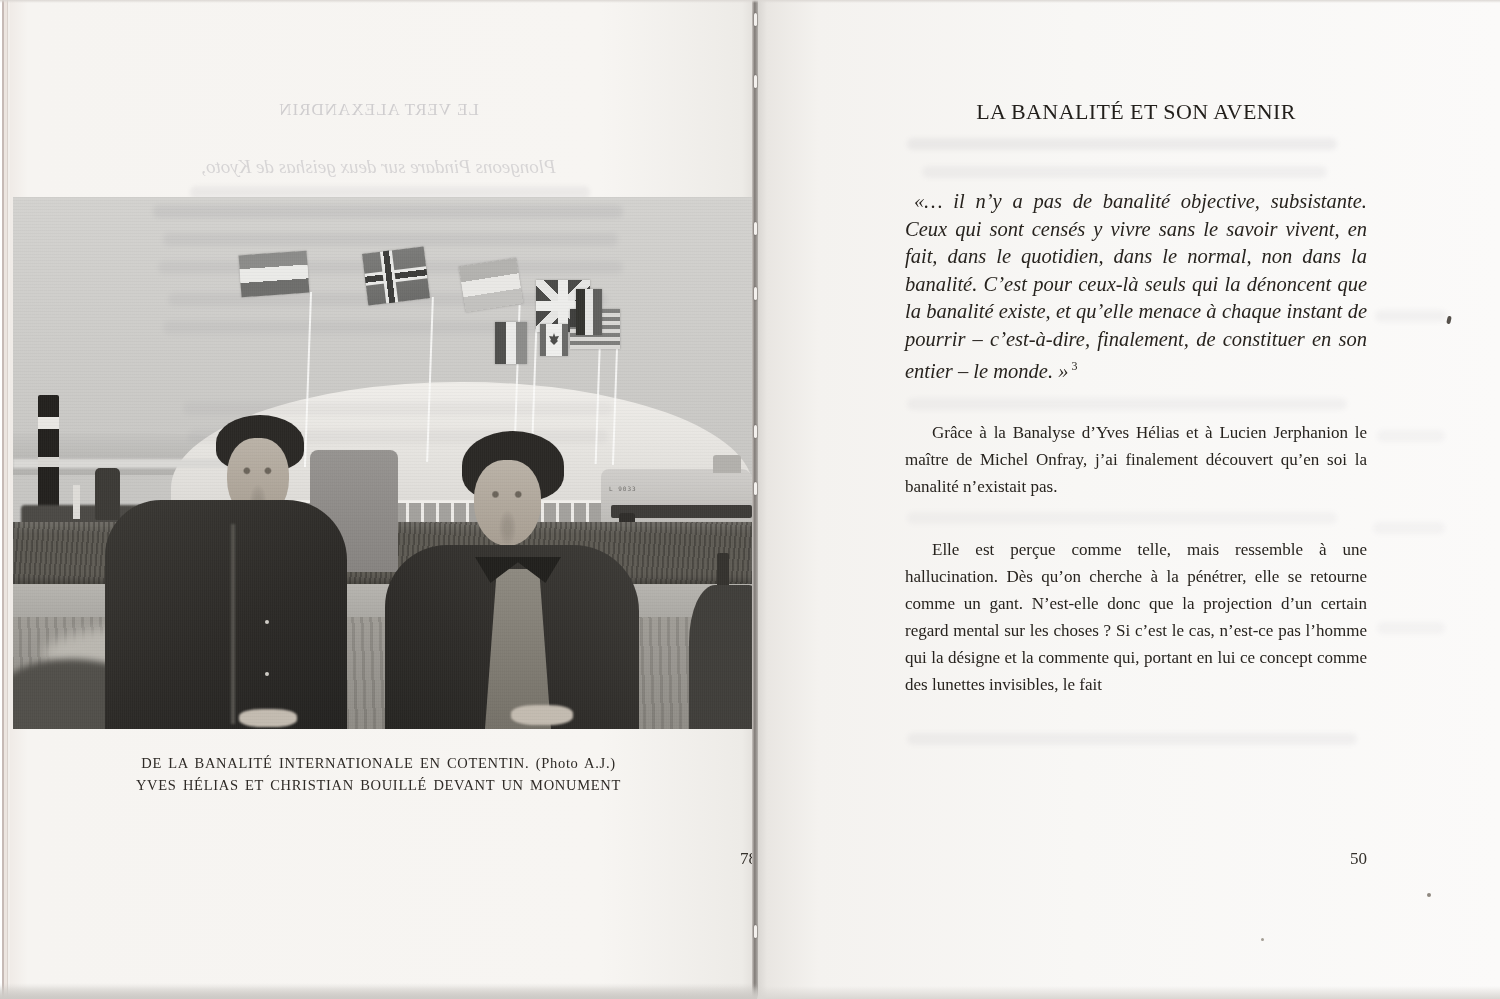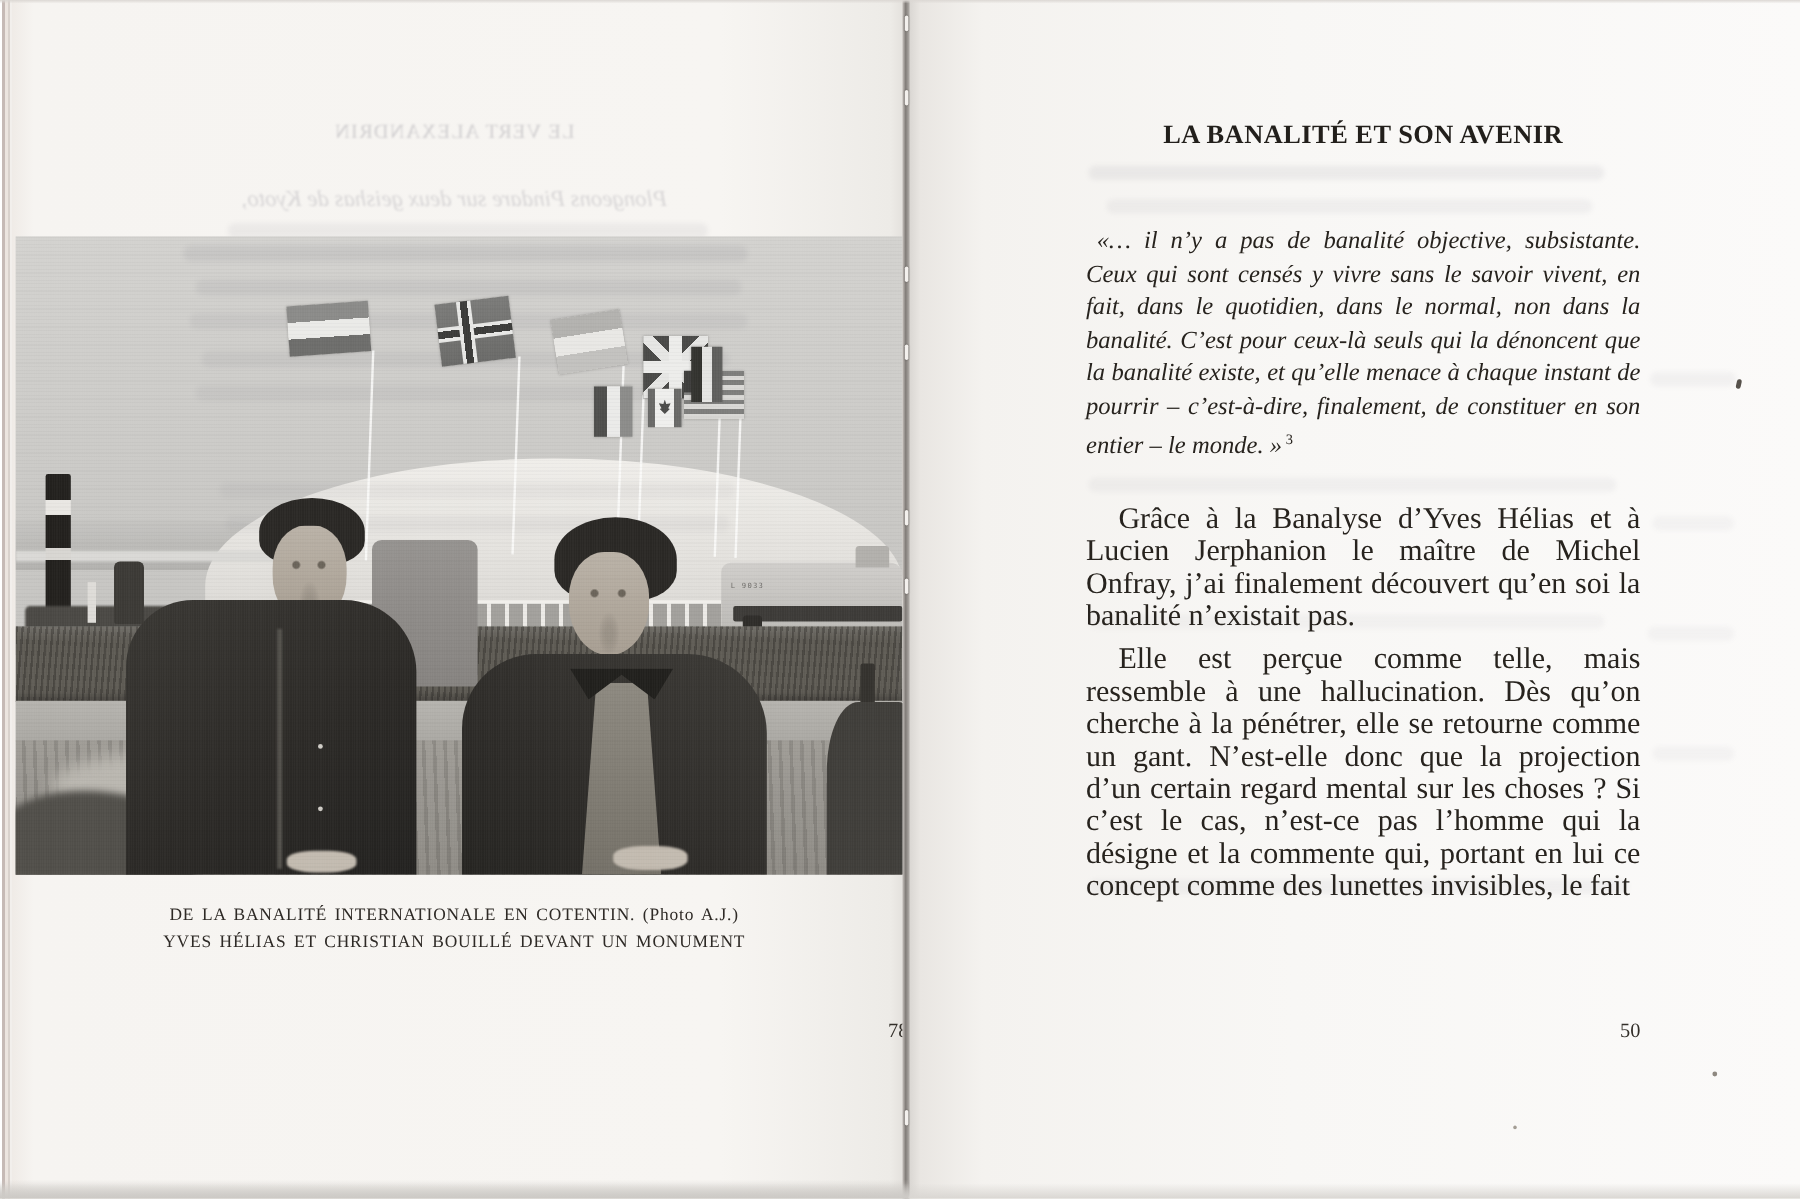--- a/index.html
+++ b/index.html
@@ -122,21 +122,21 @@
     font-size:14.5px;letter-spacing:.7px;line-height:21.5px;color:#2e2a26;word-spacing:2px;}
   .pagenum{position:absolute;width:100%;text-align:right;top:849px;font-size:17px;color:#332f2a;}
 
   
   .col{position:absolute;left:148px;top:0;width:462px;height:999px;}
   .rp-title{position:absolute;left:0;width:100%;top:99px;text-align:center;
     font-size:22px;letter-spacing:.4px;color:#221f1b;}
   .rp-quote{position:absolute;left:0;width:100%;top:188px;font-style:italic;
     font-size:20.5px;line-height:27.5px;text-align:justify;text-indent:9px;}
   .fn-ref{font-size:12px;font-style:normal;margin-left:3px;}
-  .rp-para{position:absolute;left:0;width:100%;font-size:25px;line-height:27px;
+  .rp-para{position:absolute;left:0;width:100%;font-size:17px;line-height:27px;
     text-align:justify;text-indent:27px;hyphens:auto;}
   .rp-p1{top:419px;}
   .rp-p2{top:536px;}
   .rp-footnote{position:absolute;left:0;width:100%;top:754px;font-size:14px;line-height:18.5px;
     text-align:justify;color:#2b2722;}
   .rp-footnote i{font-style:italic;}
   .rp-bleed{position:absolute;height:12px;border-radius:6px;background:#82808c;filter:blur(2.4px);pointer-events:none;}
 </style>
 </head>
 <body>
@@ -225,21 +225,21 @@
     <div class="rp-bleed" style="left:165px;top:166px;width:405px;opacity:.08"></div>
     <div class="rp-bleed" style="left:150px;top:398px;width:440px;opacity:.07"></div>
     <div class="rp-bleed" style="left:150px;top:512px;width:430px;opacity:.06"></div>
     <div class="rp-bleed" style="left:150px;top:733px;width:450px;opacity:.08"></div>
     <div class="rp-bleed" style="left:618px;top:310px;width:72px;opacity:.07"></div>
     <div class="rp-bleed" style="left:620px;top:430px;width:68px;opacity:.06"></div>
     <div class="rp-bleed" style="left:616px;top:522px;width:72px;opacity:.06"></div>
     <div class="rp-bleed" style="left:620px;top:622px;width:68px;opacity:.06"></div>
 
     <div class="col">
-      <h1 class="rp-title" style="font-weight:bold;margin:0">LA BANALITÉ ET SON AVENIR</h1>
+      <h1 class="rp-title" style="font-weight:normal;margin:0">LA BANALITÉ ET SON AVENIR</h1>
 
       <div class="rp-quote"><span>«… il n’y a pas de banalité objective, subsistante. Ceux qui sont censés y vivre sans le savoir vivent, en fait, dans le quotidien, dans le normal, non dans la banalité. C’est pour ceux-là seuls qui la dénoncent que la banalité existe, et qu’elle menace à chaque instant de pourrir – c’est-à-dire, finalement, de constituer en son entier – le monde. »</span><sup class="fn-ref">3</sup></div>
 
       <p class="rp-para rp-p1" style="margin:0">Grâce à la Banalyse d’Yves Hélias et à Lucien Jerphanion le maître de Michel Onfray, j’ai finalement découvert qu’en soi la banalité n’existait pas.</p>
 
       <p class="rp-para rp-p2" style="margin:0">Elle est perçue comme telle, mais ressemble à une hallucination. Dès qu’on cherche à la pénétrer, elle se retourne comme un gant. N’est-elle donc que la projection d’un certain regard mental sur les choses ? Si c’est le cas, n’est-ce pas l’homme qui la désigne et la commente qui, portant en lui ce concept comme des lunettes invisibles, le fait</p>
 
 
       <div class="pagenum" style="width:462px">50</div>
     </div>

